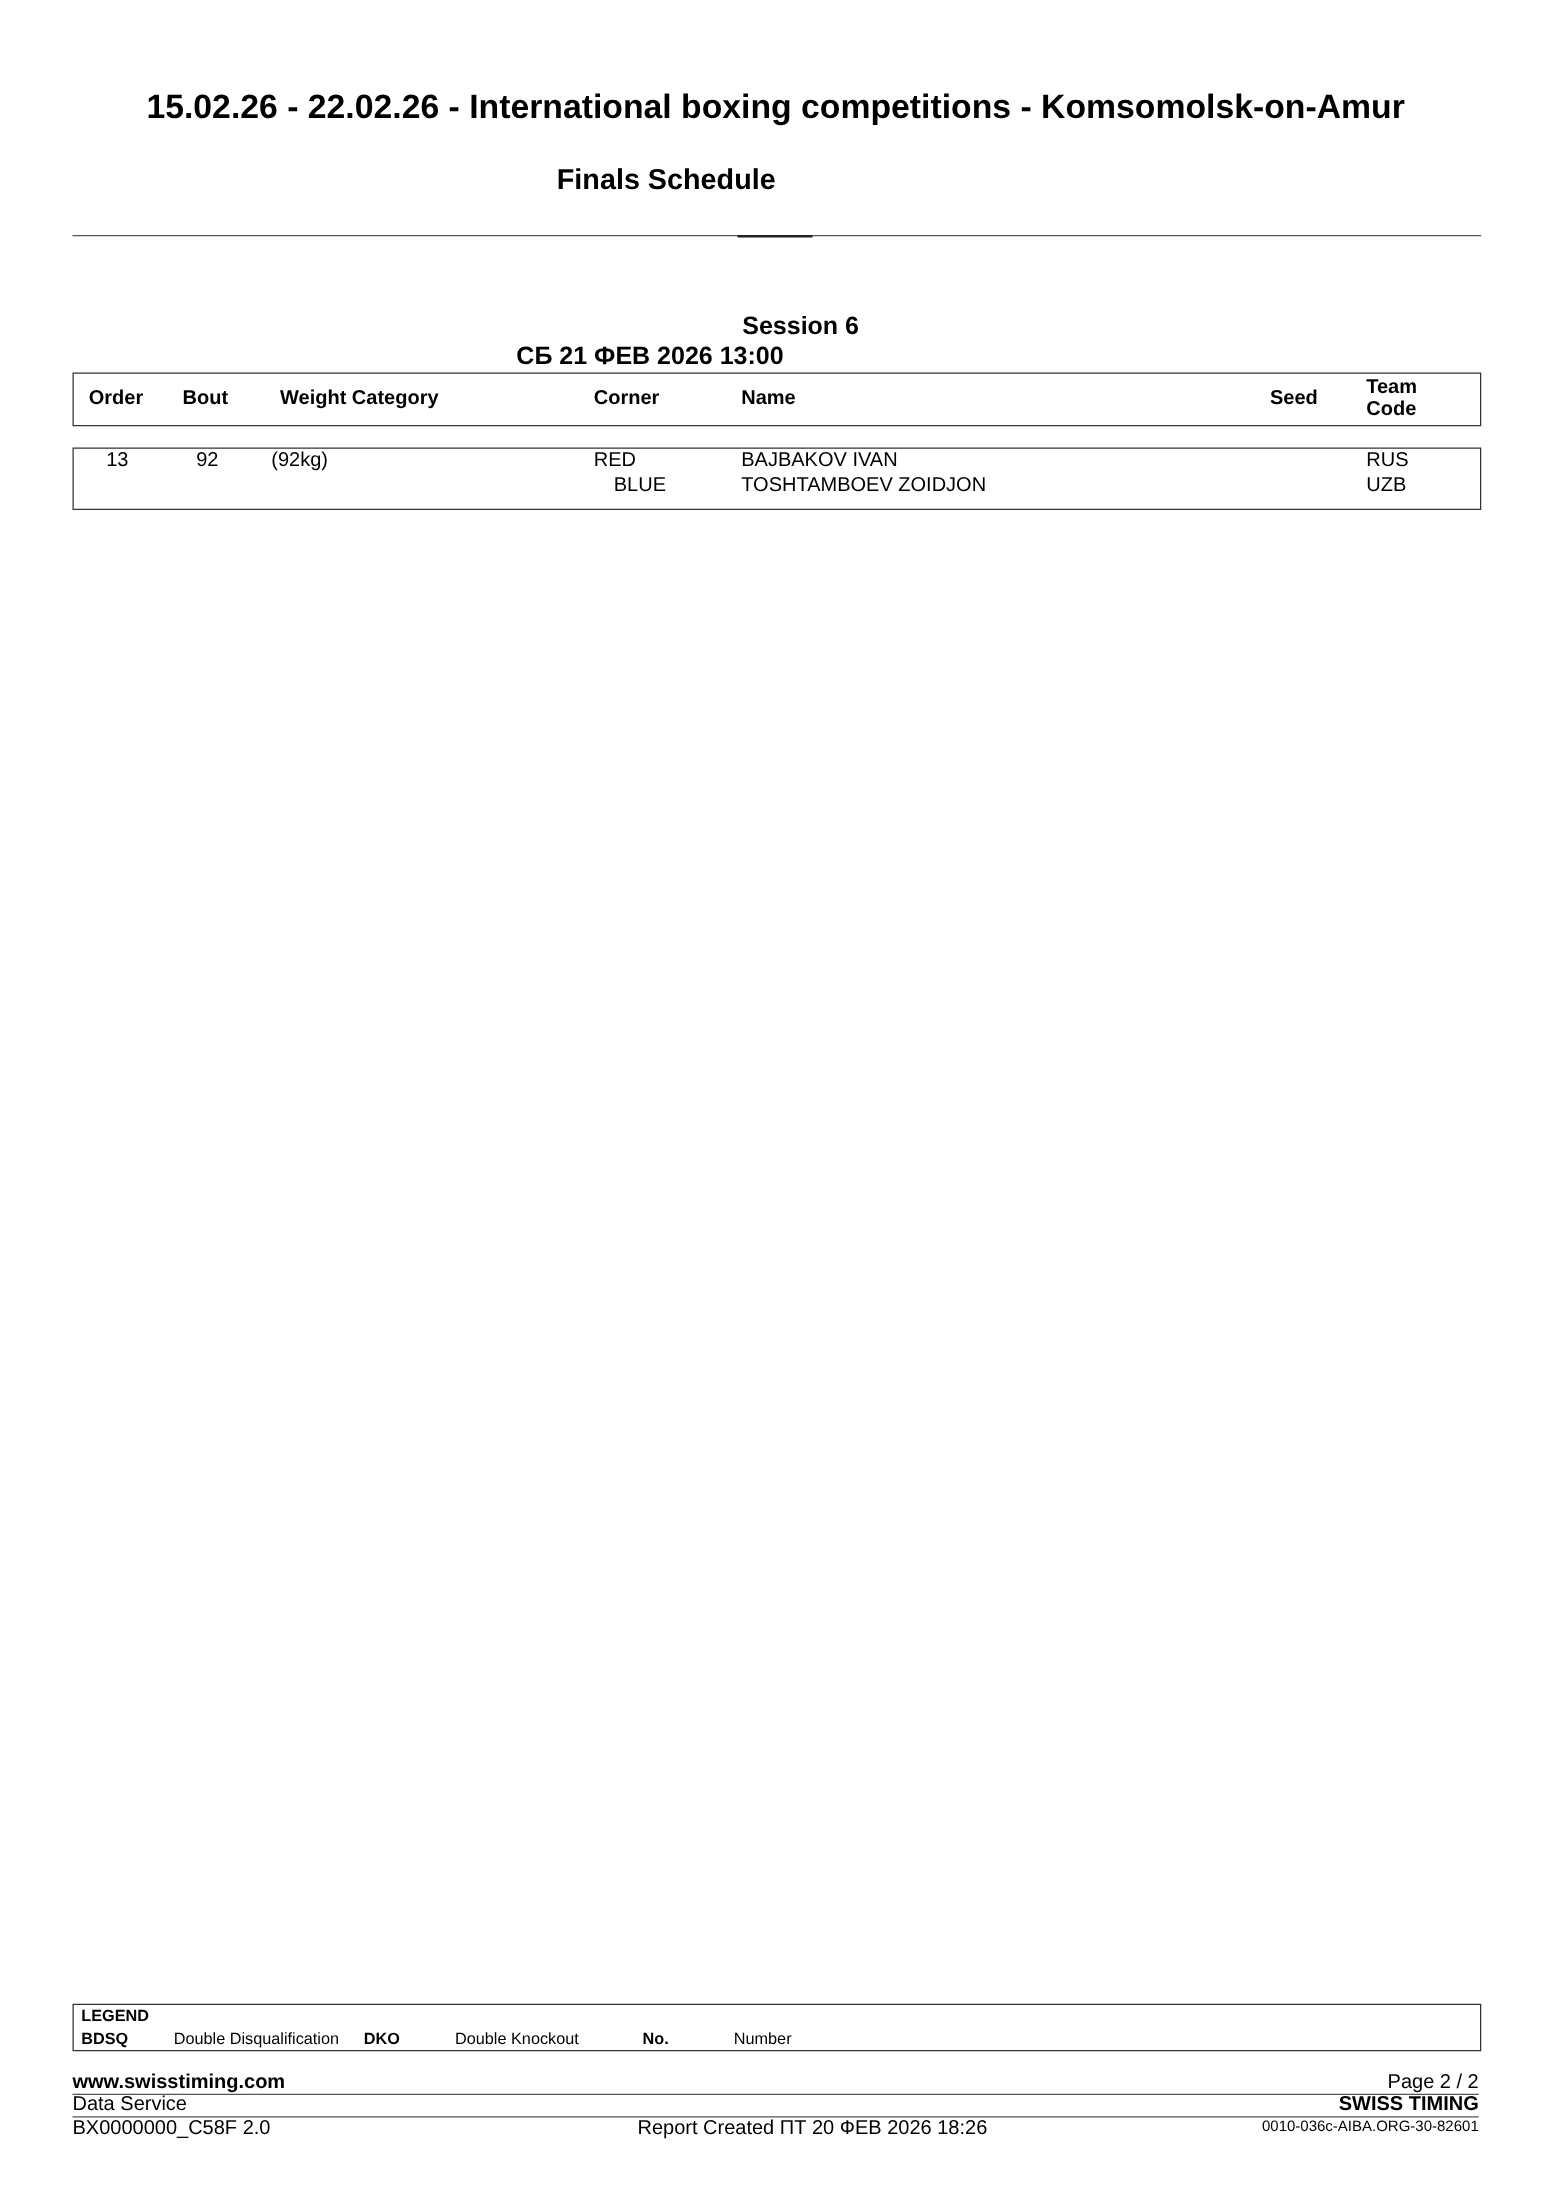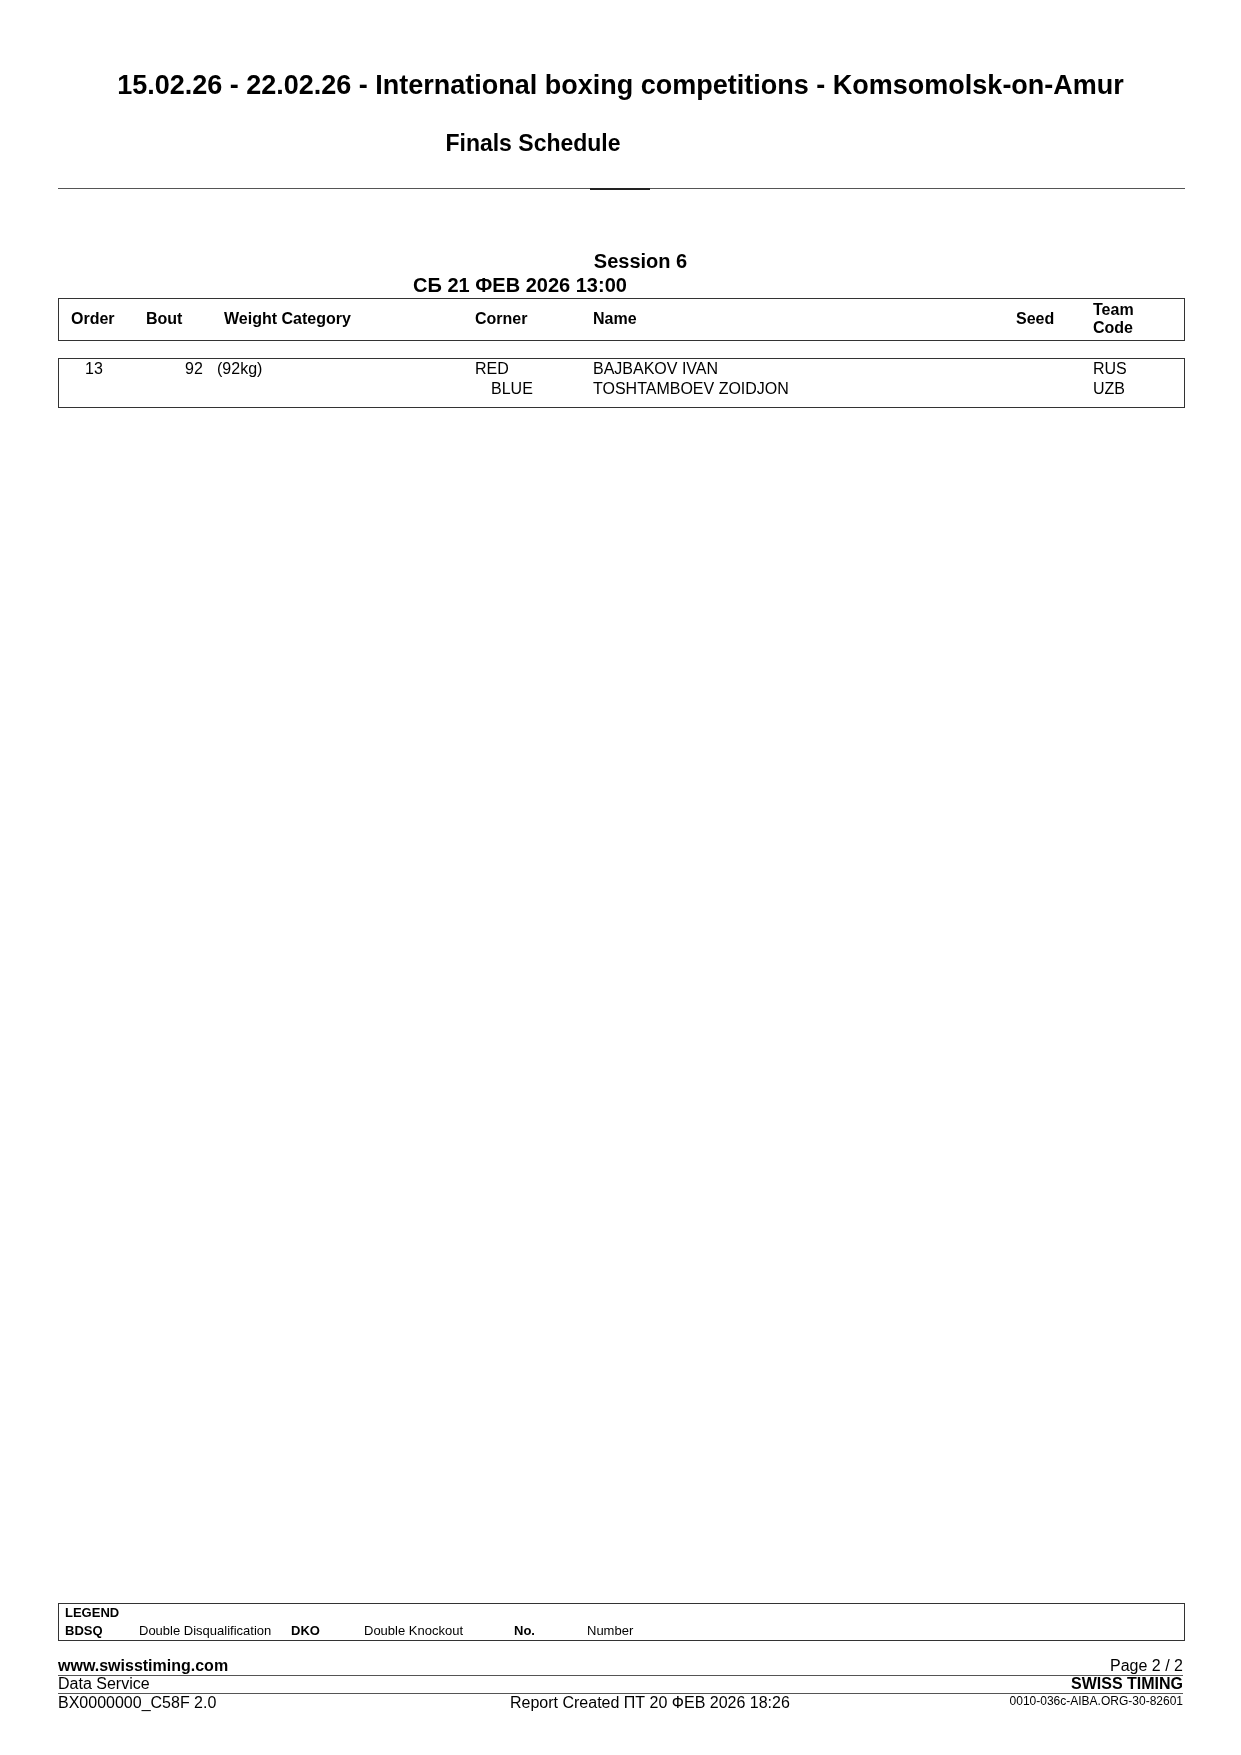--- a/index.html
+++ b/index.html
@@ -45,21 +45,21 @@
   <span class="th" style="left:153px;top:11px;margin-left:12px;">Weight Category</span>
   <span class="th" style="left:416px;top:11px;">Corner</span>
   <span class="th" style="left:534px;top:11px;">Name</span>
   <span class="th" style="left:957px;top:11px;">Seed</span>
   <span class="th" style="left:1034px;top:2px;">Team</span>
   <span class="th" style="left:1034px;top:20px;">Code</span>
 </div>
 
 <div class="abs rowbox">
   <span class="td" style="left:26px;top:1px;">13</span>
-  <span class="td" style="left:98px;top:1px;margin-left:28px;">92</span>
+  <span class="td" style="left:98px;top:1px;">92</span>
   <span class="td" style="left:158px;top:1px;">(92kg)</span>
   <span class="td" style="left:416px;top:1px;">RED</span>
   <span class="td" style="left:534px;top:1px;">BAJBAKOV IVAN</span>
   <span class="td" style="left:957px;top:1px;"></span>
   <span class="td" style="left:1034px;top:1px;">RUS</span>
   <span class="td" style="left:432px;top:21px;">BLUE</span>
   <span class="td" style="left:534px;top:21px;">TOSHTAMBOEV ZOIDJON</span>
   <span class="td" style="left:957px;top:21px;"></span>
   <span class="td" style="left:1034px;top:21px;">UZB</span>
 </div>

